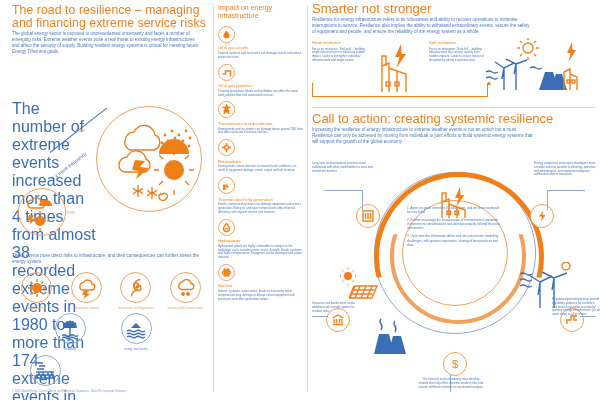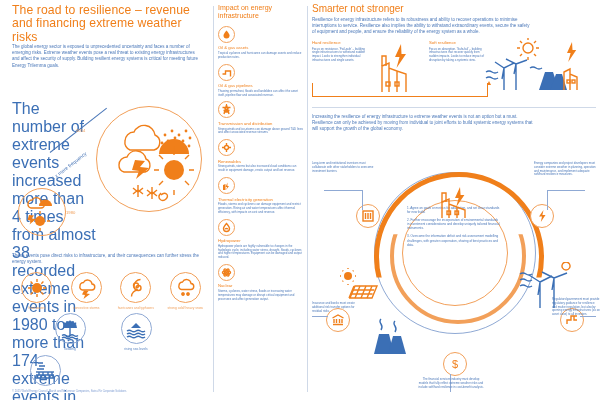--- a/index.html
+++ b/index.html
@@ -15,21 +15,21 @@
   .col-right{position:absolute;left:312px;top:4px;width:284px;height:392px;}
   .vrule{position:absolute;top:6px;width:0;border-left:.5px solid #cfd9e8;height:386px;}
   .vrule.a{left:213px;}
   .vrule.b{left:307px;}
 
   h1.title{
     margin:0;color:#f07f1a;font-size:12.2px;line-height:13.4px;
     font-weight:400;letter-spacing:.1px;
   }
   h2.sect{
-    margin:0 0 3px;color:#f07f1a;font-size:10px;line-height:10px;font-weight:400;
+    margin:0 0 3px;color:#f07f1a;font-size:13px;line-height:10px;font-weight:400;
   }
   h3.sub{margin:0 0 2px;color:#f07f1a;font-size:4.3px;line-height:5.4px;font-weight:400;}
   p.body{margin:0;font-size:4.5px;line-height:6.1px;color:#4a77b8;}
   p.micro{margin:0;font-size:2.9px;line-height:3.8px;color:#4a77b8;}
   .intro{margin-top:5px;width:186px;}
 
   
   .freq{position:absolute;left:0;top:96px;width:198px;height:142px;}
   .bigcirc{position:absolute;left:84px;top:6px;width:104px;height:104px;
     border:.8px solid #f2a05a;border-radius:50%;}
@@ -104,21 +104,21 @@
 </style>
 </head>
 <body>
 
 <div class="page">
 
   <div class="vrule a"></div>
   <div class="vrule b"></div>
 
   <div class="col-left">
-    <h1 class="title">The road to resilience – revenue and financing extreme weather risks</h1>
+    <h1 class="title">The road to resilience – managing and financing extreme service risks</h1>
     <p class="body intro">The global energy sector is exposed to unprecedented uncertainty and faces a number of emerging risks. Extreme weather events pose a real threat to existing energy infrastructures and affect the security of supply. Building resilient energy systems is critical for meeting future Energy Trilemma goals.</p>
 
     <div class="freq">
       <div class="statbox">The number of extreme events increased more than 4 times from almost 38 recorded extreme events in 1980 to more than 174 extreme events in 2014.</div>
 
       <div class="bigcirc">
         <svg width="104" height="104" viewBox="0 0 104 104">
           <path class="o" d="M28 34a9 9 0 0 1 9-9 11 11 0 0 1 21 3 8 8 0 0 1-1 15H33a8 8 0 0 1-5-9z"></path>
           <path class="o" d="M22 58a8 8 0 0 1 8-8 10 10 0 0 1 19 2 7 7 0 0 1-1 13H27a7 7 0 0 1-5-7z"></path>
           <path class="of" d="M38 53l10 1-5 6 9 1-13 11 3-8-7-1z"></path>
@@ -392,20 +392,21 @@
           </g>
       </svg>
 
       <div class="arrowbar">
           <i></i>
         </div>
     </div>
 
     <div class="hr"></div>
 
+    <h2 class="sect">Call to action: creating systemic resilience</h2>
     <p class="body" style="width:226px">Increasing the resilience of energy infrastructure to extreme weather events is not an option but a must. Resilience can only be achieved by moving from individual to joint efforts to build systemic energy systems that will support the growth of the global economy.</p>
   </div>
 
   <div class="cta-diagram">
     <div class="ring outer2"></div>
     <div class="ring outer"></div>
     <div class="ring mid"></div>
     <div class="ring inner"></div>
 
     <div class="steps">

